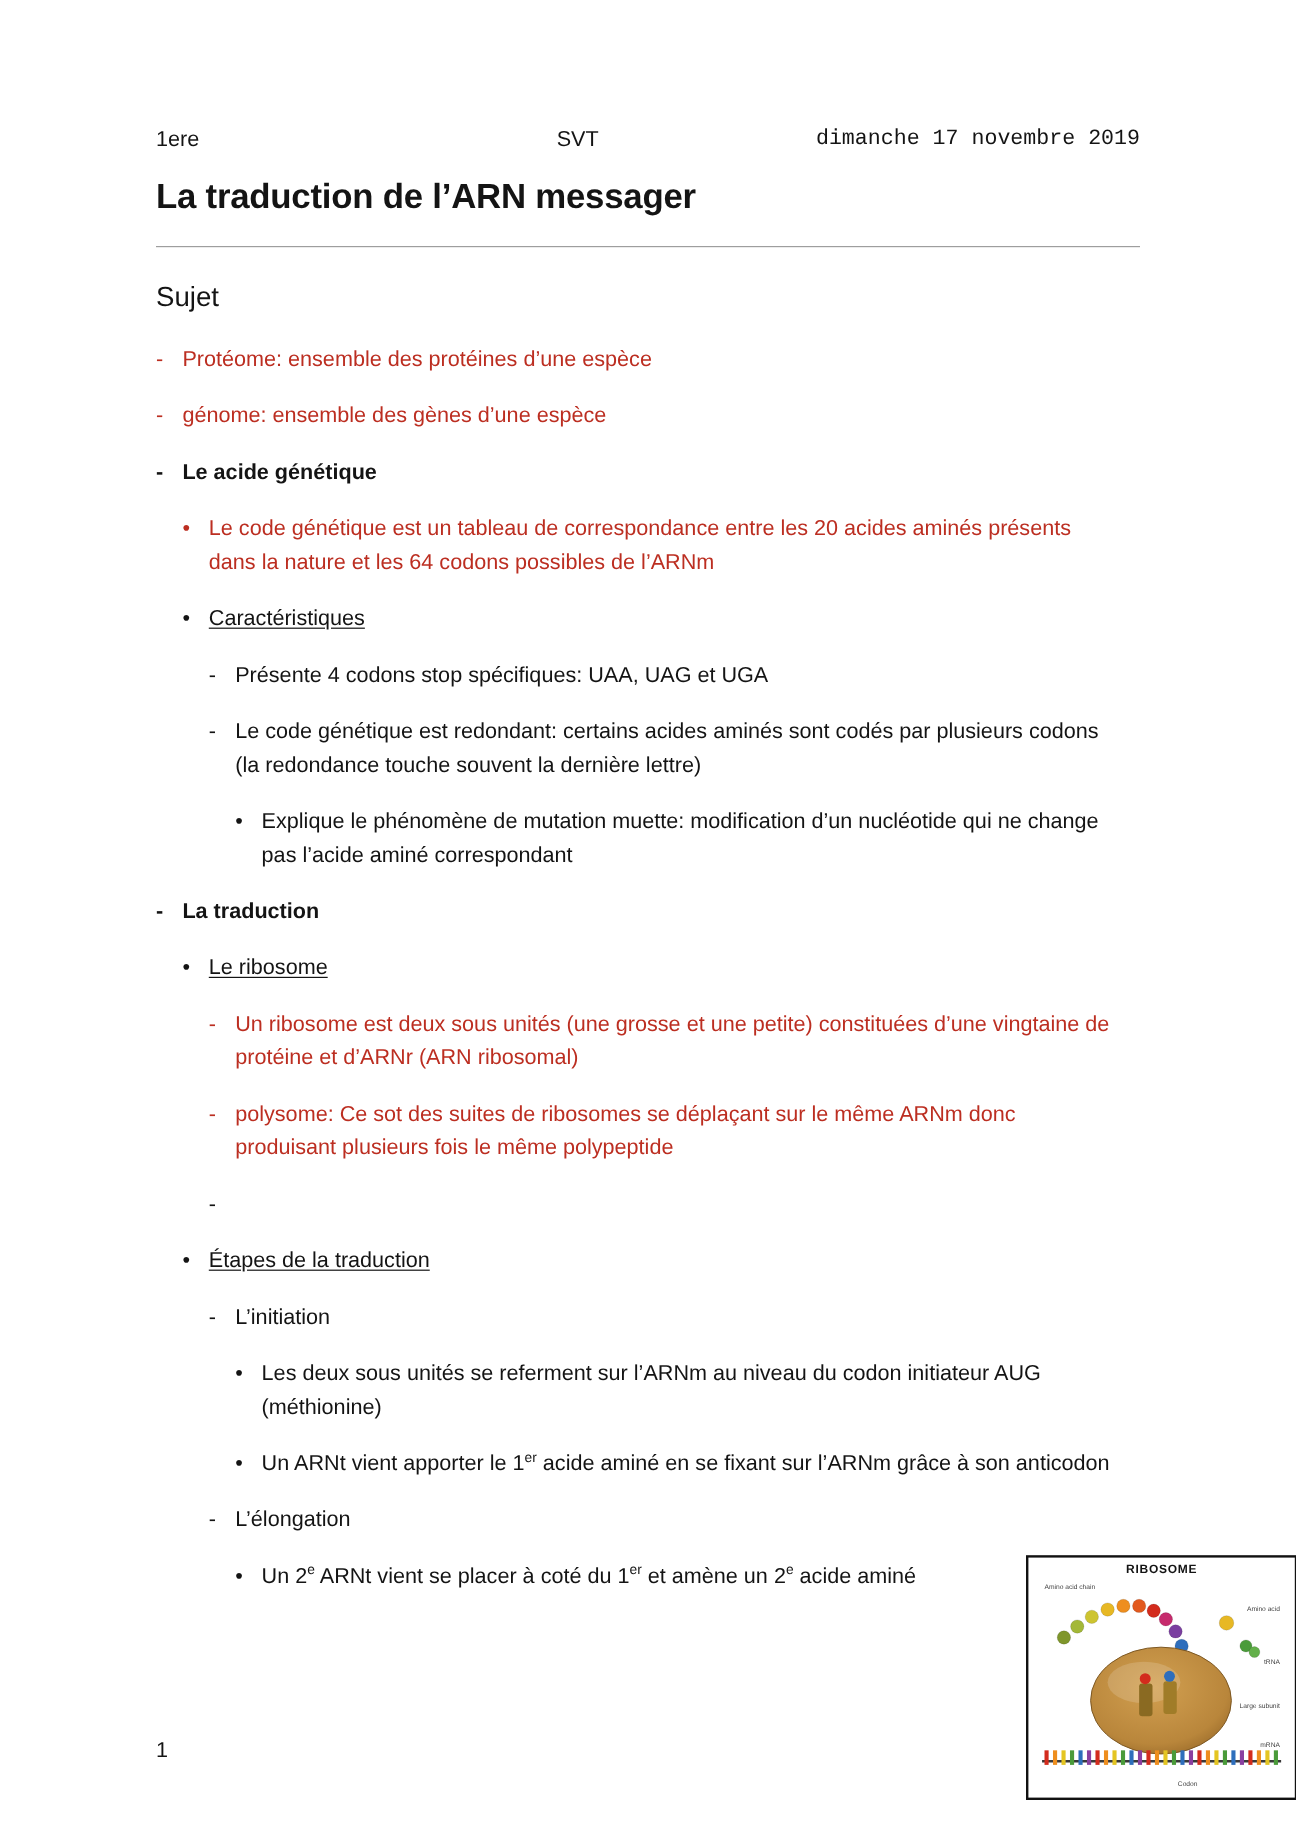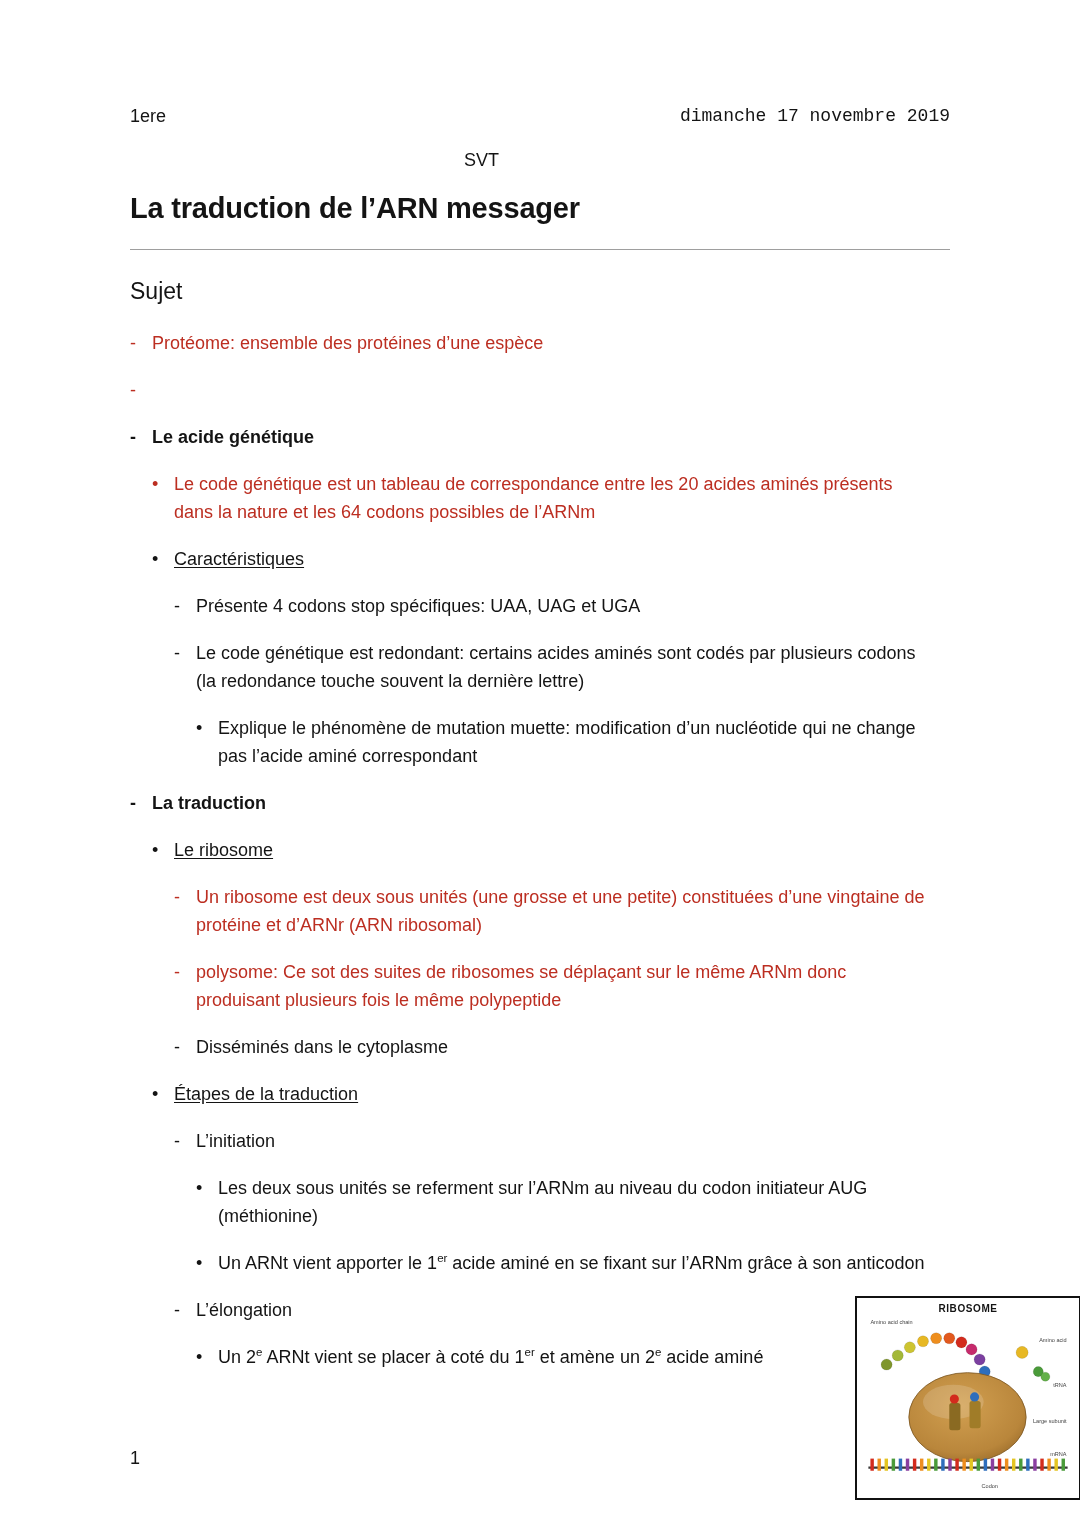--- a/index.html
+++ b/index.html
@@ -8,21 +8,21 @@
     background:#ffffff;
     font-family:"Liberation Sans", sans-serif;
     color:#141414;
     position:relative;
     overflow:hidden;
   }
   .content { position:absolute; left:130px; top:104px; width:820px; }
 
   .doc-header { display:flex; font-size:18px; line-height:24px; }
   .doc-header .h-left  { flex:1; text-align:left; }
-  .doc-header .h-mid   { flex:1; text-align:center;margin-top:44px; }
+  .doc-header .h-mid   { flex:1; text-align:center; }
   .doc-header .h-right { flex:1.5; text-align:right; white-space:nowrap;font-family:Liberation Mono, monospace; }
 
   h1.doc-title { font-size:29px; font-weight:700; margin-top:20px; letter-spacing:-0.2px; }
   hr.title-divider { border:none; border-top:1px solid #9e9e9e; margin-top:24px; width:820px; }
   h2.section-heading { font-size:23px; font-weight:400; margin-top:28px; }
 
   .notes { margin-top:24px; width:800px; }
   .note-item { display:flex; margin-bottom:19px; font-size:18px; line-height:28px; }
   .note-item .marker { flex:0 0 22px; }
   .level-0 { margin-left:0; }
@@ -69,20 +69,21 @@
 
     <h2 class="section-heading">Sujet</h2>
 
     <div class="notes">
         <div class="note-item level-0 red">
           <span class="marker">-</span>
           <span class="note-text"><span>Protéome: ensemble des protéines d’une espèce</span></span>
         </div>
         <div class="note-item level-0 red">
           <span class="marker">-</span>
+          <span class="note-text"><span>génome: ensemble des gènes d’une espèce</span></span>
         </div>
         <div class="note-item level-0 black bold">
           <span class="marker">-</span>
           <span class="note-text"><span>Le acide génétique</span></span>
         </div>
         <div class="note-item level-1 red">
           <span class="marker">•</span>
           <span class="note-text"><span>Le code génétique est un tableau de correspondance entre les 20 acides aminés présents dans la nature et les 64 codons possibles de l’ARNm</span></span>
         </div>
         <div class="note-item level-1 black u">
@@ -112,21 +113,20 @@
         <div class="note-item level-2 red">
           <span class="marker">-</span>
           <span class="note-text"><span>Un ribosome est deux sous unités (une grosse et une petite) constituées d’une vingtaine de protéine et d’ARNr (ARN ribosomal)</span></span>
         </div>
         <div class="note-item level-2 red">
           <span class="marker">-</span>
           <span class="note-text"><span>polysome: Ce sot des suites de ribosomes se déplaçant sur le même ARNm donc produisant plusieurs fois le même polypeptide</span></span>
         </div>
         <div class="note-item level-2 black">
           <span class="marker">-</span>
-          <span class="note-text"><span>Disséminés dans le cytoplasme</span></span>
         </div>
         <div class="note-item level-1 black u">
           <span class="marker">•</span>
           <span class="note-text"><span>Étapes de la traduction</span></span>
         </div>
         <div class="note-item level-2 black">
           <span class="marker">-</span>
           <span class="note-text"><span>L’initiation</span></span>
         </div>
         <div class="note-item level-3 black">

